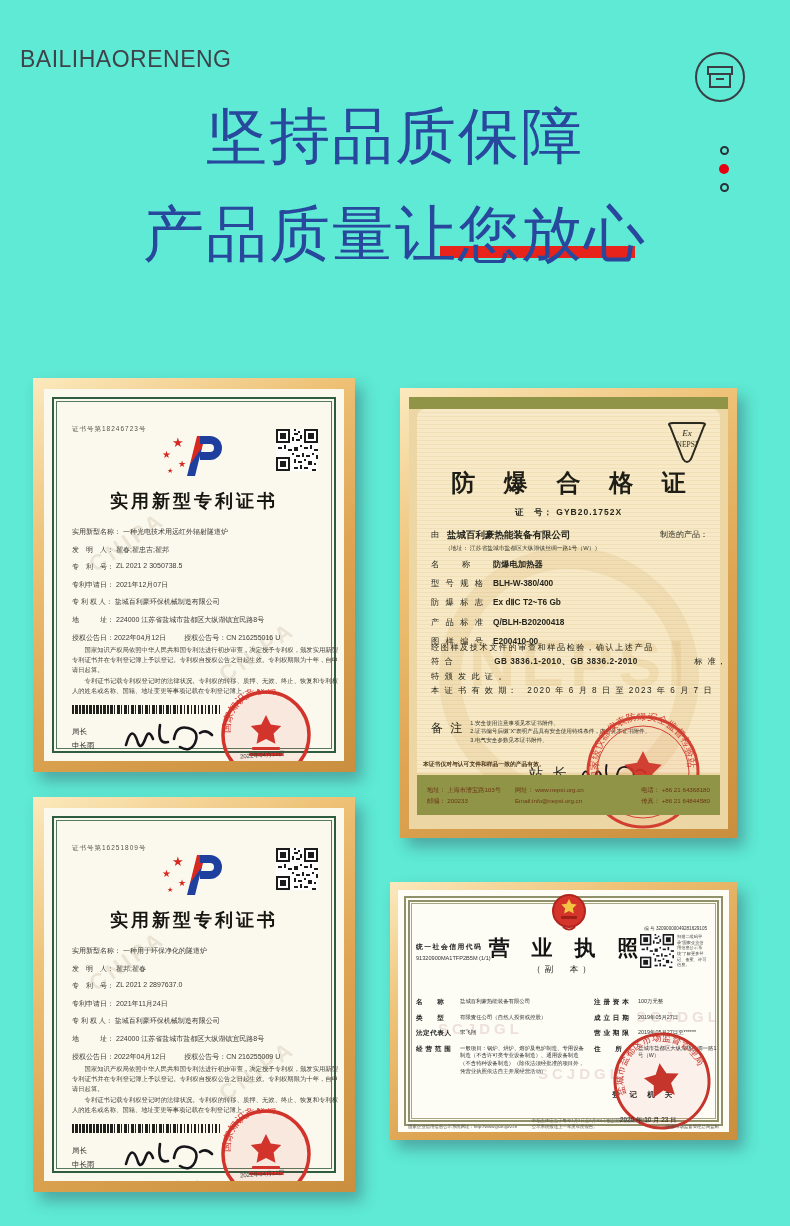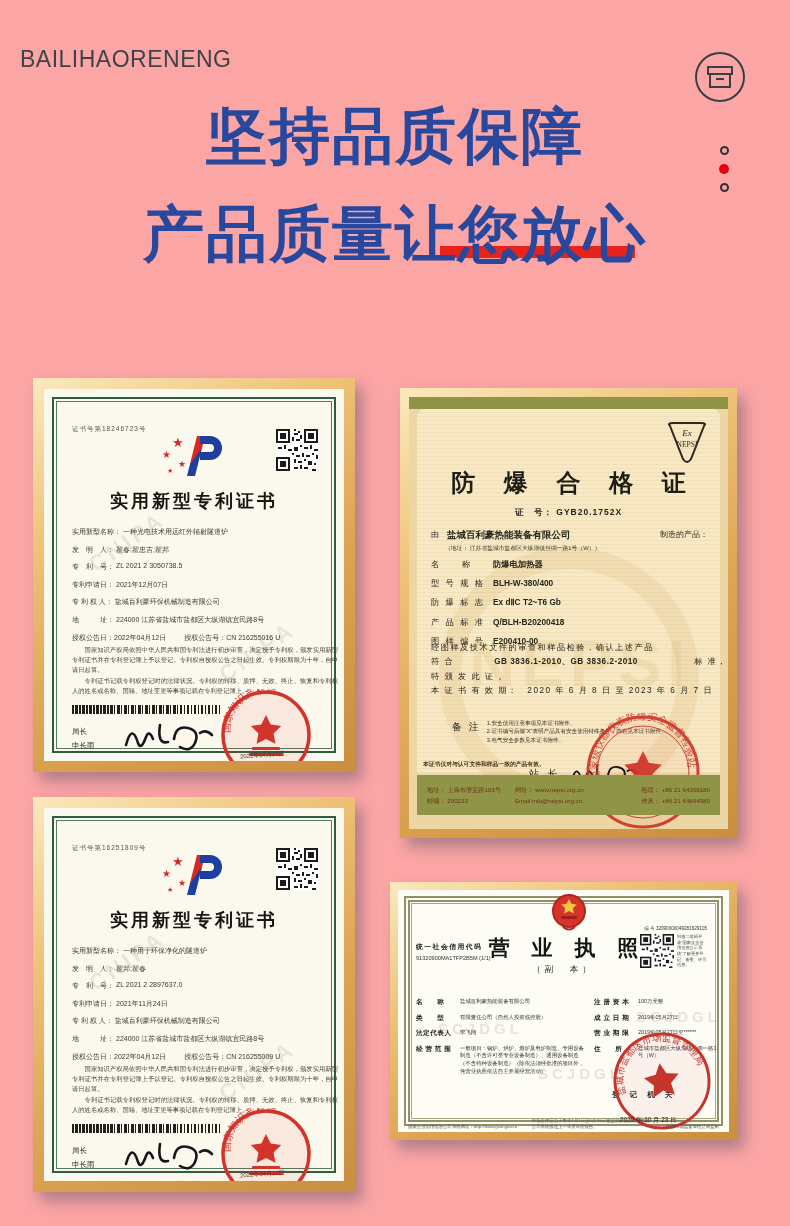--- a/index.html
+++ b/index.html
@@ -1,28 +1,28 @@
 <!DOCTYPE html>
 <html><head>
 <meta charset="utf-8">
 <style>
   * { margin:0; padding:0; box-sizing:border-box; }
   html,body { width:790px; }
   body { font-family:"Liberation Sans", sans-serif; }
-  .page { position:relative; width:790px; height:1226px; background:#fca5a5; overflow:hidden; }
+  .page { position:relative; width:790px; height:1226px; background:#5eead4; overflow:hidden; }
 
   
   .brand { position:absolute; left:20px; top:46px; font-size:23px; font-weight:500; color:#3e434a; letter-spacing:.5px; }
   .box-icon { position:absolute; left:695px; top:52px; width:50px; height:50px; border:2px solid #3a3f46; border-radius:50%; display:flex; align-items:center; justify-content:center; }
   .dots { position:absolute; left:717px; top:146px; width:14px; display:flex; flex-direction:column; align-items:center; gap:9px; }
   .dot-o { width:9px; height:9px; border:2px solid #2b2f36; border-radius:50%; }
   .dot-r { width:10px; height:10px; background:#e60012; border-radius:50%; }
 
   
-  .h1 { position:absolute; width:790px; text-align:center; font-size:61px; font-weight:700; color:#28489d; letter-spacing:2px; z-index:2; font-family:"Liberation Sans",sans-serif; }
+  .h1 { position:absolute; width:790px; text-align:center; font-size:61px; font-weight:400; color:#28489d; letter-spacing:2px; z-index:2; font-family:"Liberation Sans",sans-serif; }
   .h1.l1 { top:96px; }
   .h1.l2 { top:194px; }
   .redbar { position:absolute; left:440px; top:246px; width:195px; height:12px; background:#e8231c; z-index:1; }
   .subtitle { position:absolute; top:289px; width:790px; text-align:center; font-size:26px; color:#2e3338; letter-spacing:2px; z-index:2; }
 
   
   .cert { position:absolute; box-shadow:7px 9px 14px rgba(50,60,85,.38); }
   .goldframe { width:100%; height:100%; background:linear-gradient(150deg,#fbe9bd 0%,#eec277 30%,#dda452 60%,#c98f3e 100%); padding:11px; }
   .cert-p1 { left:33px; top:378px; width:322px; height:394px; }
   .cert-ex { left:400px; top:388px; width:337px; height:450px; }
@@ -72,22 +72,22 @@
   .ex-addrnote { position:absolute; left:36px; top:147px; font-size:5.8px; color:#3c3c30; }
   .ex-fields { position:absolute; left:22px; top:162px; width:292px; }
   .ex-row { display:flex; margin-bottom:8.2px; font-size:8.3px; color:#26261e; }
   .ex-row .lab { width:62px; letter-spacing:2px; }
   .ex-row .val { font-weight:700; }
   .ex-confirm { position:absolute; left:22px; top:244px; width:296px; font-size:8.2px; color:#26261e; line-height:1.75; letter-spacing:1.5px; }
   .ex-confirm b { letter-spacing:.5px; }
   .ex-confirm .std-line { display:flex; }
   .ex-confirm .std-line .post { margin-left:auto; }
   .ex-notes { position:absolute; left:22px; top:322px; display:flex; font-size:5.6px; color:#33332a; line-height:1.5; }
-  .ex-notes .lab { font-size:10px; letter-spacing:2px; margin-right:6px; color:#26261e;margin-left:21px; }
-  .ex-sign { position:absolute; left:120px; top:362px; font-size:10px; letter-spacing:3px; color:#26261e; display:flex; align-items:center; }
+  .ex-notes .lab { font-size:12px; letter-spacing:2px; margin-right:6px; color:#26261e; }
+  .ex-sign { position:absolute; left:120px; top:362px; font-size:14px; letter-spacing:3px; color:#26261e; display:flex; align-items:center; }
   .ex-station { position:absolute; left:120px; top:388px; font-size:8.3px; font-weight:700; color:#26261e; }
   .ex-issued { position:absolute; left:128px; top:402px; font-size:7.5px; color:#26261e; letter-spacing:1px; }
   .ex-seal { position:absolute; right:26px; top:316px; width:118px; height:118px; opacity:.92; }
   .ex-valid { position:absolute; left:14px; bottom:60px; font-size:5.8px; font-weight:700; color:#4a3214; }
   .ex-band-bot { position:absolute; left:8px; right:8px; bottom:14px; height:40px; background:#8f9447; display:flex; align-items:center; padding:0 10px; gap:14px; }
   .ex-band-bot .col { font-size:6.2px; color:#6d3414; line-height:1.8; }
 
   
   .li-paper { position:relative; width:100%; height:100%; background:#fdfcf5; overflow:hidden; }
   .li-border { position:absolute; inset:6px; border:6px double #90906a; }

